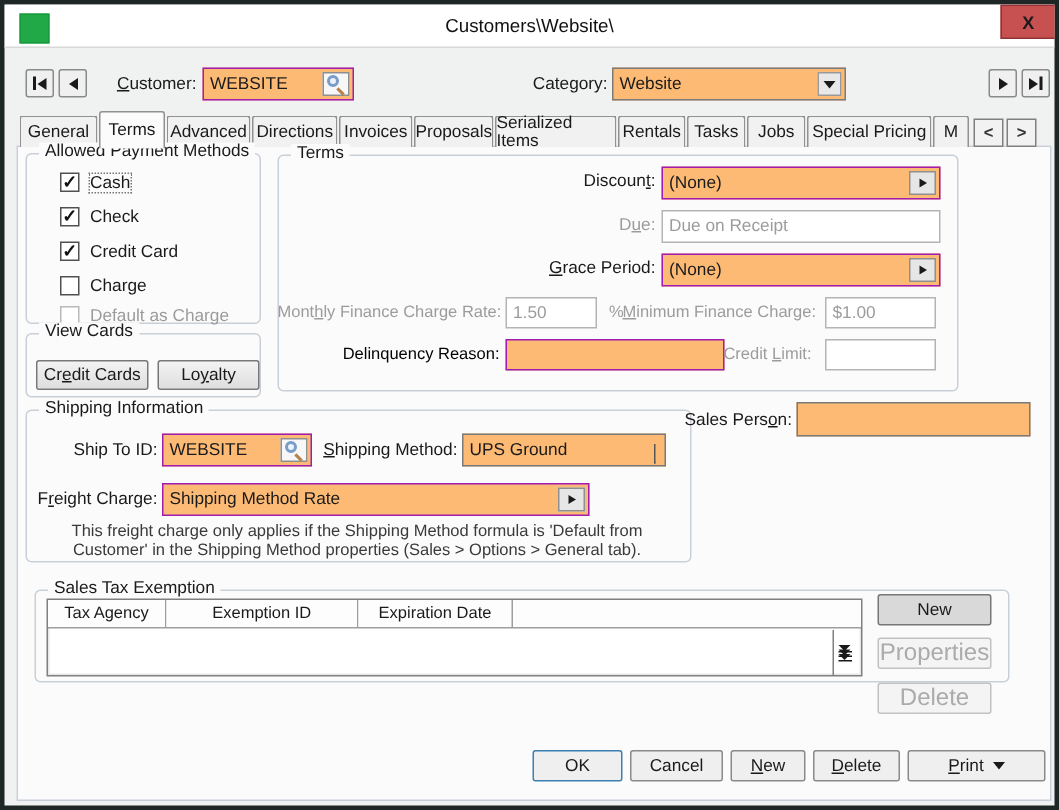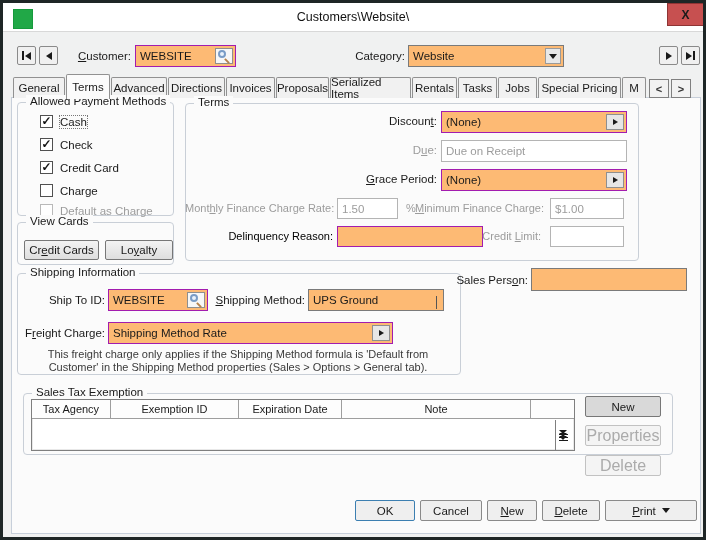--- a/index.html
+++ b/index.html
@@ -319,21 +319,20 @@
   </div>
 
   <div class="abs group" style="left:20px; top:390px; width:650px; height:62px;">
     <div class="gtitle">Sales Tax Exemption</div>
   </div>
   <div class="abs table" style="left:28px; top:396px; width:544px; height:52px;">
     <div class="thead">
       <div class="th" style="width:79px;">Tax Agency</div>
       <div class="th" style="width:128px;">Exemption ID</div>
       <div class="th" style="width:103px;">Expiration Date</div>
-      <div class="th" style="width:189px;">Note</div>
       <div class="th" style="flex:1; border-right:none;"></div>
     </div>
     <div class="scrollstrip">
       <span class="it">
           <span class="tri-d"></span>
           <span class="bar"></span>
         </span>
       <span class="it">
           <span class="tri-d"></span>
           <span class="bar"></span>

